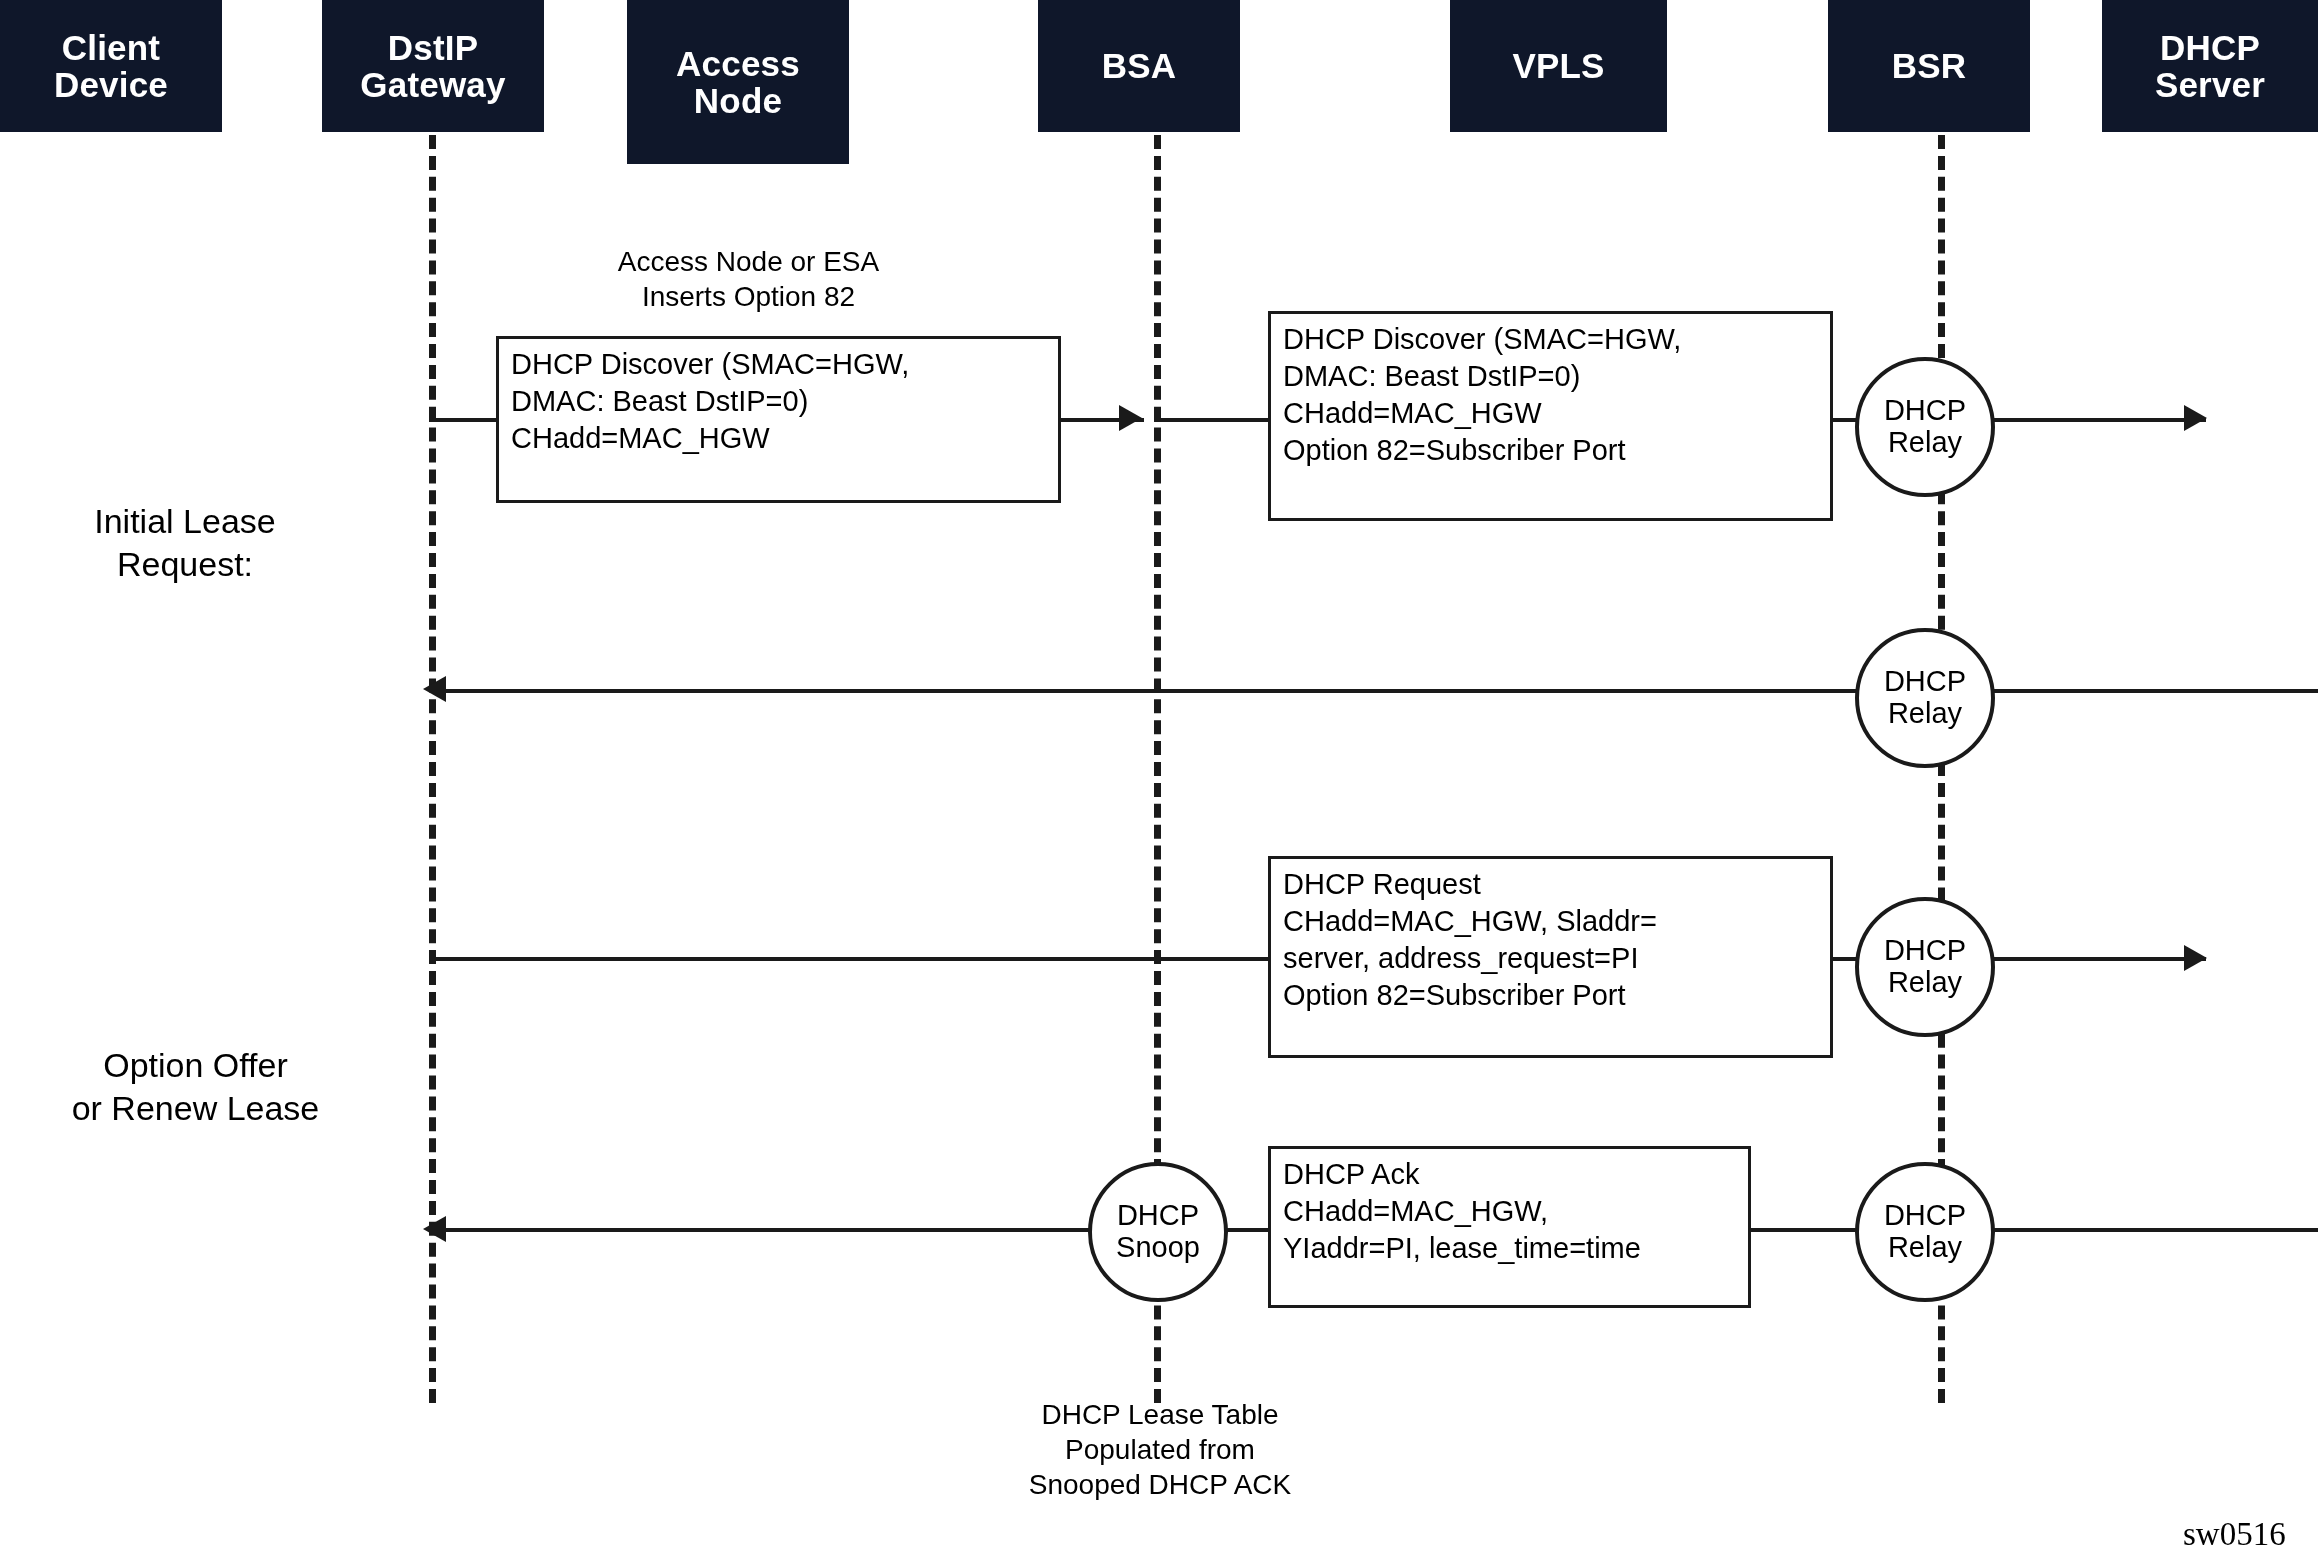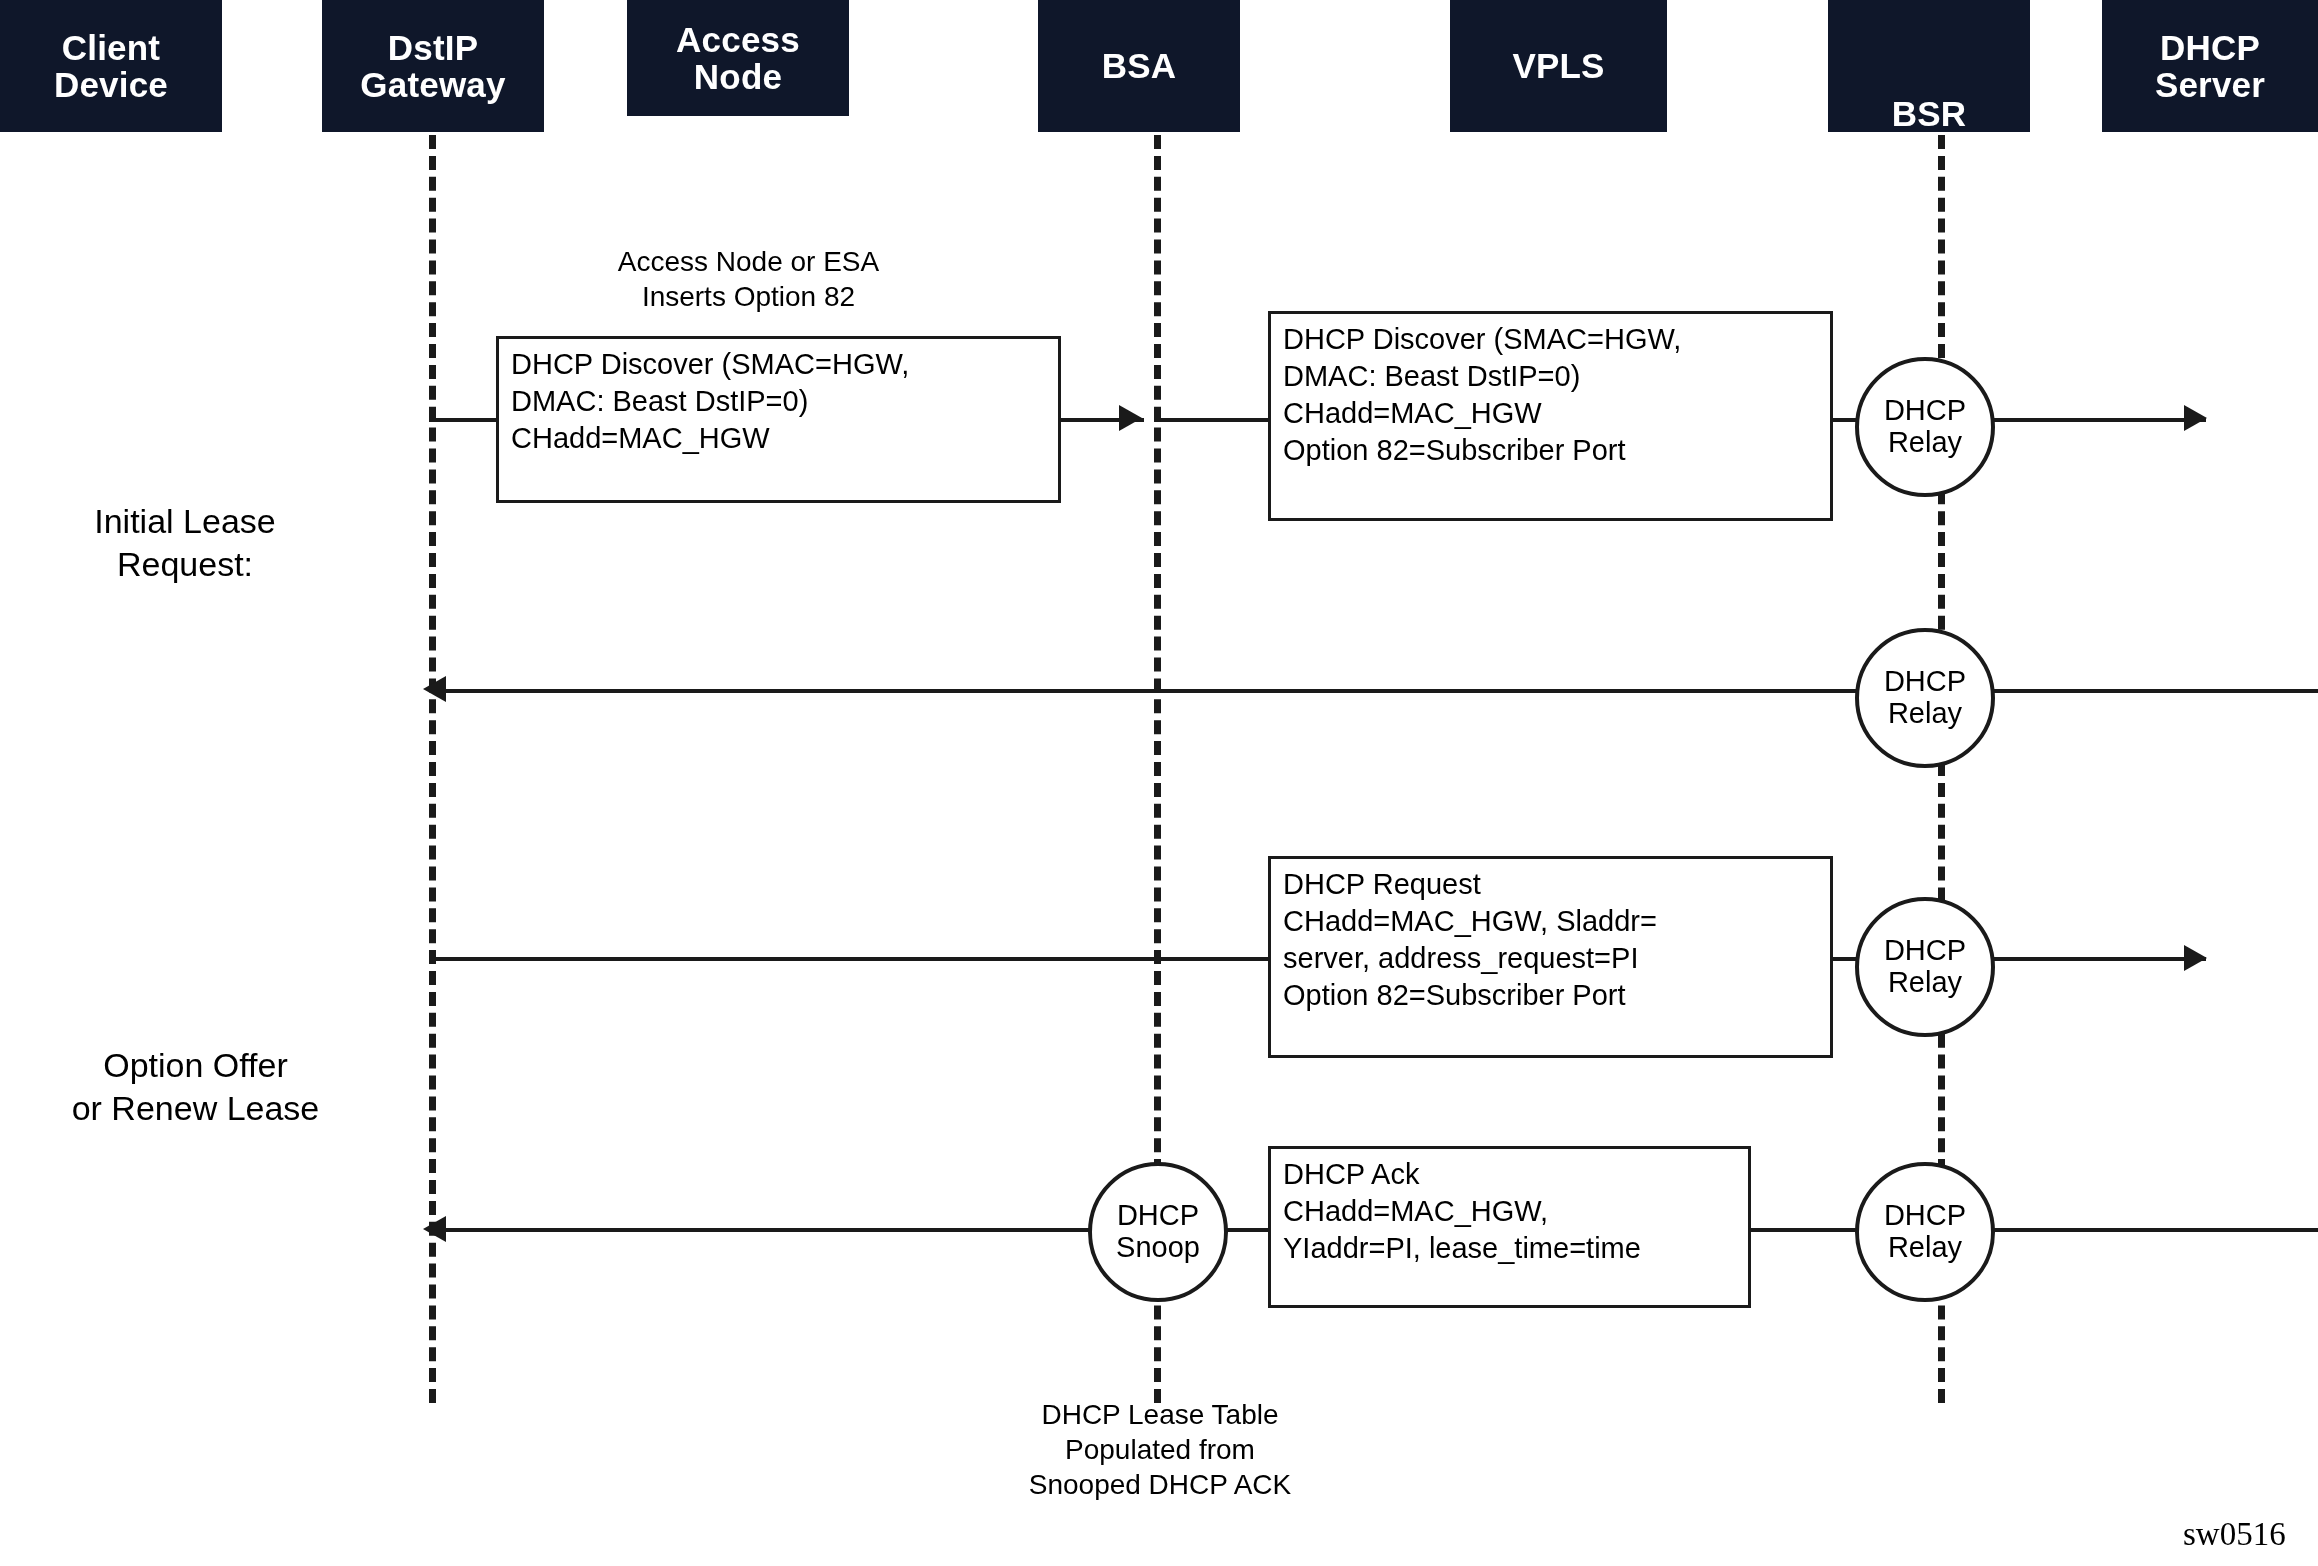--- a/index.html
+++ b/index.html
@@ -109,31 +109,31 @@
 <div id="canvas">
 
   <div class="actor-box" style="left:0px; top:0px; width:222px; height:132px;">
     <span>Client
 Device</span>
   </div>
   <div class="actor-box" style="left:322px; top:0px; width:222px; height:132px;">
     <span>DstIP
 Gateway</span>
   </div>
-  <div class="actor-box" style="left:627px; top:0px; width:222px; height:116px;">
+  <div class="actor-box" style="left:627px; top:0px; width:222px; height:164px;">
     <span>Access
 Node</span>
   </div>
   <div class="actor-box" style="left:1038px; top:0px; width:202px; height:132px;">
     <span>BSA</span>
   </div>
   <div class="actor-box" style="left:1450px; top:0px; width:217px; height:132px;">
     <span>VPLS</span>
   </div>
-  <div class="actor-box" style="left:1828px; top:0px; width:202px; height:132px;align-items:flex-end;">
+  <div class="actor-box" style="left:1828px; top:0px; width:202px; height:132px;">
     <span>BSR</span>
   </div>
   <div class="actor-box" style="left:2102px; top:0px; width:216px; height:132px;">
     <span>DHCP
 Server</span>
   </div>
 
   <div class="lifeline" style="left:429px; top:135px; height:1268px;"></div>
   <div class="lifeline" style="left:1154px; top:135px; height:1268px;"></div>
   <div class="lifeline" style="left:1938px; top:135px; height:1268px;"></div>

